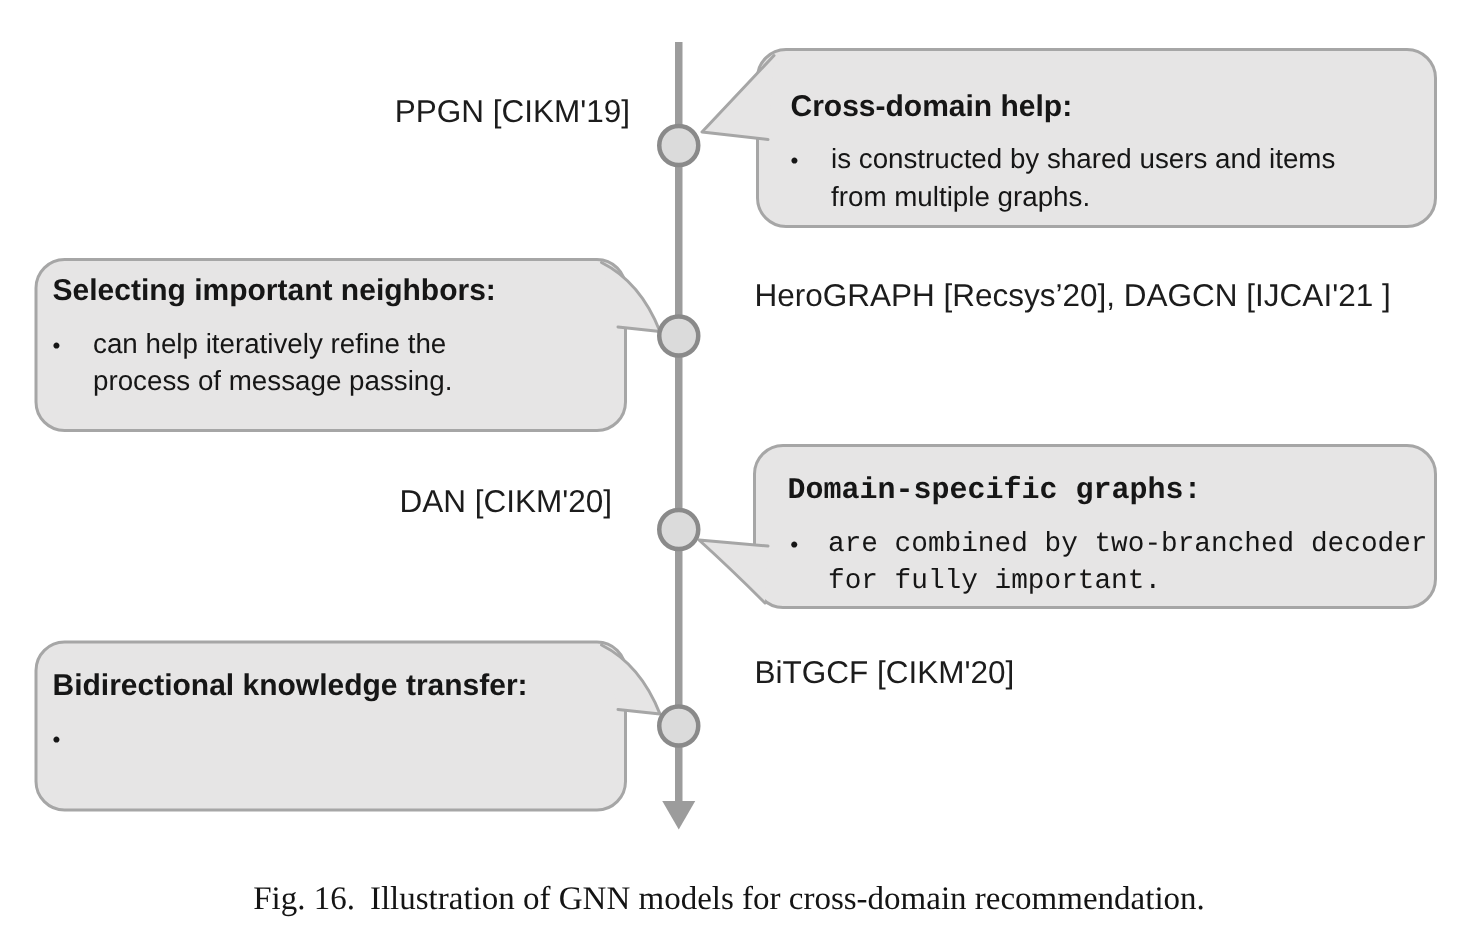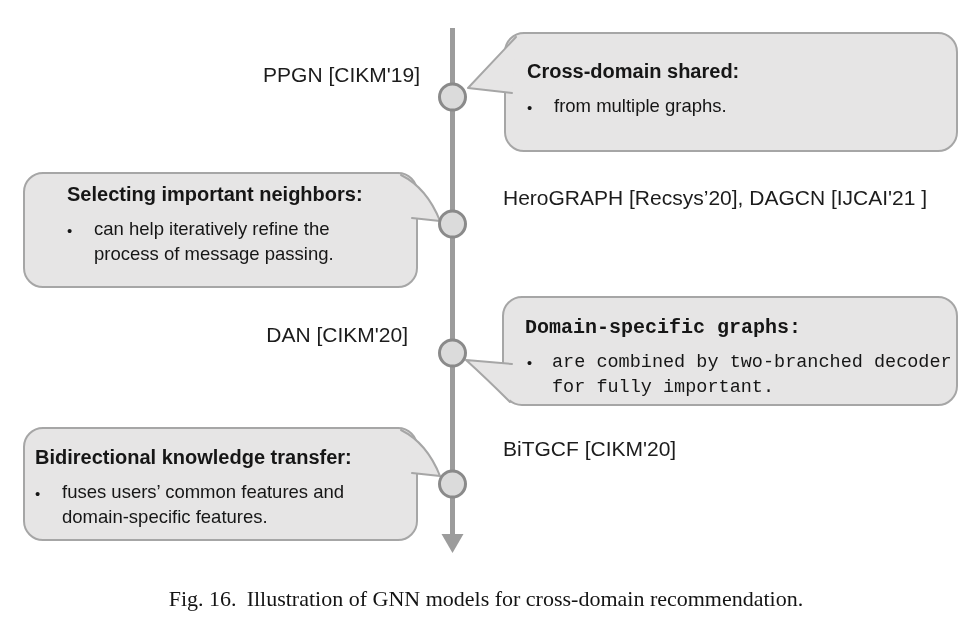--- a/index.html
+++ b/index.html
@@ -48,30 +48,31 @@
     <circle cx="452.5" cy="353" r="13" fill="#DBDBDB" stroke="#8A8A8A" stroke-width="3"></circle>
     <circle cx="452.5" cy="484" r="13" fill="#DBDBDB" stroke="#8A8A8A" stroke-width="3"></circle>
   </svg>
 
   <div class="model-label right-align" style="left:180px;top:63px;width:240px;">PPGN [CIKM'19]</div>
   <div class="model-label" style="left:503px;top:186px;">HeroGRAPH [Recsys’20], DAGCN [IJCAI'21 ]</div>
   <div class="model-label right-align" style="left:168px;top:323px;width:240px;">DAN [CIKM'20]</div>
   <div class="model-label" style="left:503px;top:437px;">BiTGCF [CIKM'20]</div>
 
   <div class="callout-text" style="left:527px;top:58px;width:420px;">
-    <div class="callout-title">Cross-domain shared:</div>
+    <div class="callout-title">Cross-domain help:</div>
     <div class="bullet-row">
       <span class="bullet-dot">•</span>
       <span class="bullet-lines">
+        <span>is constructed by shared users and items</span>
         <span>from multiple graphs.</span>
       </span>
     </div>
   </div>
 
-  <div class="callout-text" style="left:35px;top:181px;width:372px;margin-left:32px;">
+  <div class="callout-text" style="left:35px;top:181px;width:372px;">
     <div class="callout-title">Selecting important neighbors:</div>
     <div class="bullet-row">
       <span class="bullet-dot">•</span>
       <span class="bullet-lines">
         <span>can help iteratively refine the</span>
         <span>process of message passing.</span>
       </span>
     </div>
   </div>
 
@@ -83,24 +84,20 @@
         <span>are combined by two-branched decoder</span>
         <span>for fully important.</span>
       </span>
     </div>
   </div>
 
   <div class="callout-text" style="left:35px;top:444px;width:372px;">
     <div class="callout-title">Bidirectional knowledge transfer:</div>
     <div class="bullet-row">
       <span class="bullet-dot">•</span>
-      <span class="bullet-lines">
-        <span>fuses users’ common features and</span>
-        <span>domain-specific features.</span>
-      </span>
     </div>
   </div>
 
   <div class="caption">
     <span class="cap-prefix">Fig. 16.</span><span>Illustration of GNN models for cross-domain recommendation.</span>
   </div>
 
 </div>
 
 </body></html>

